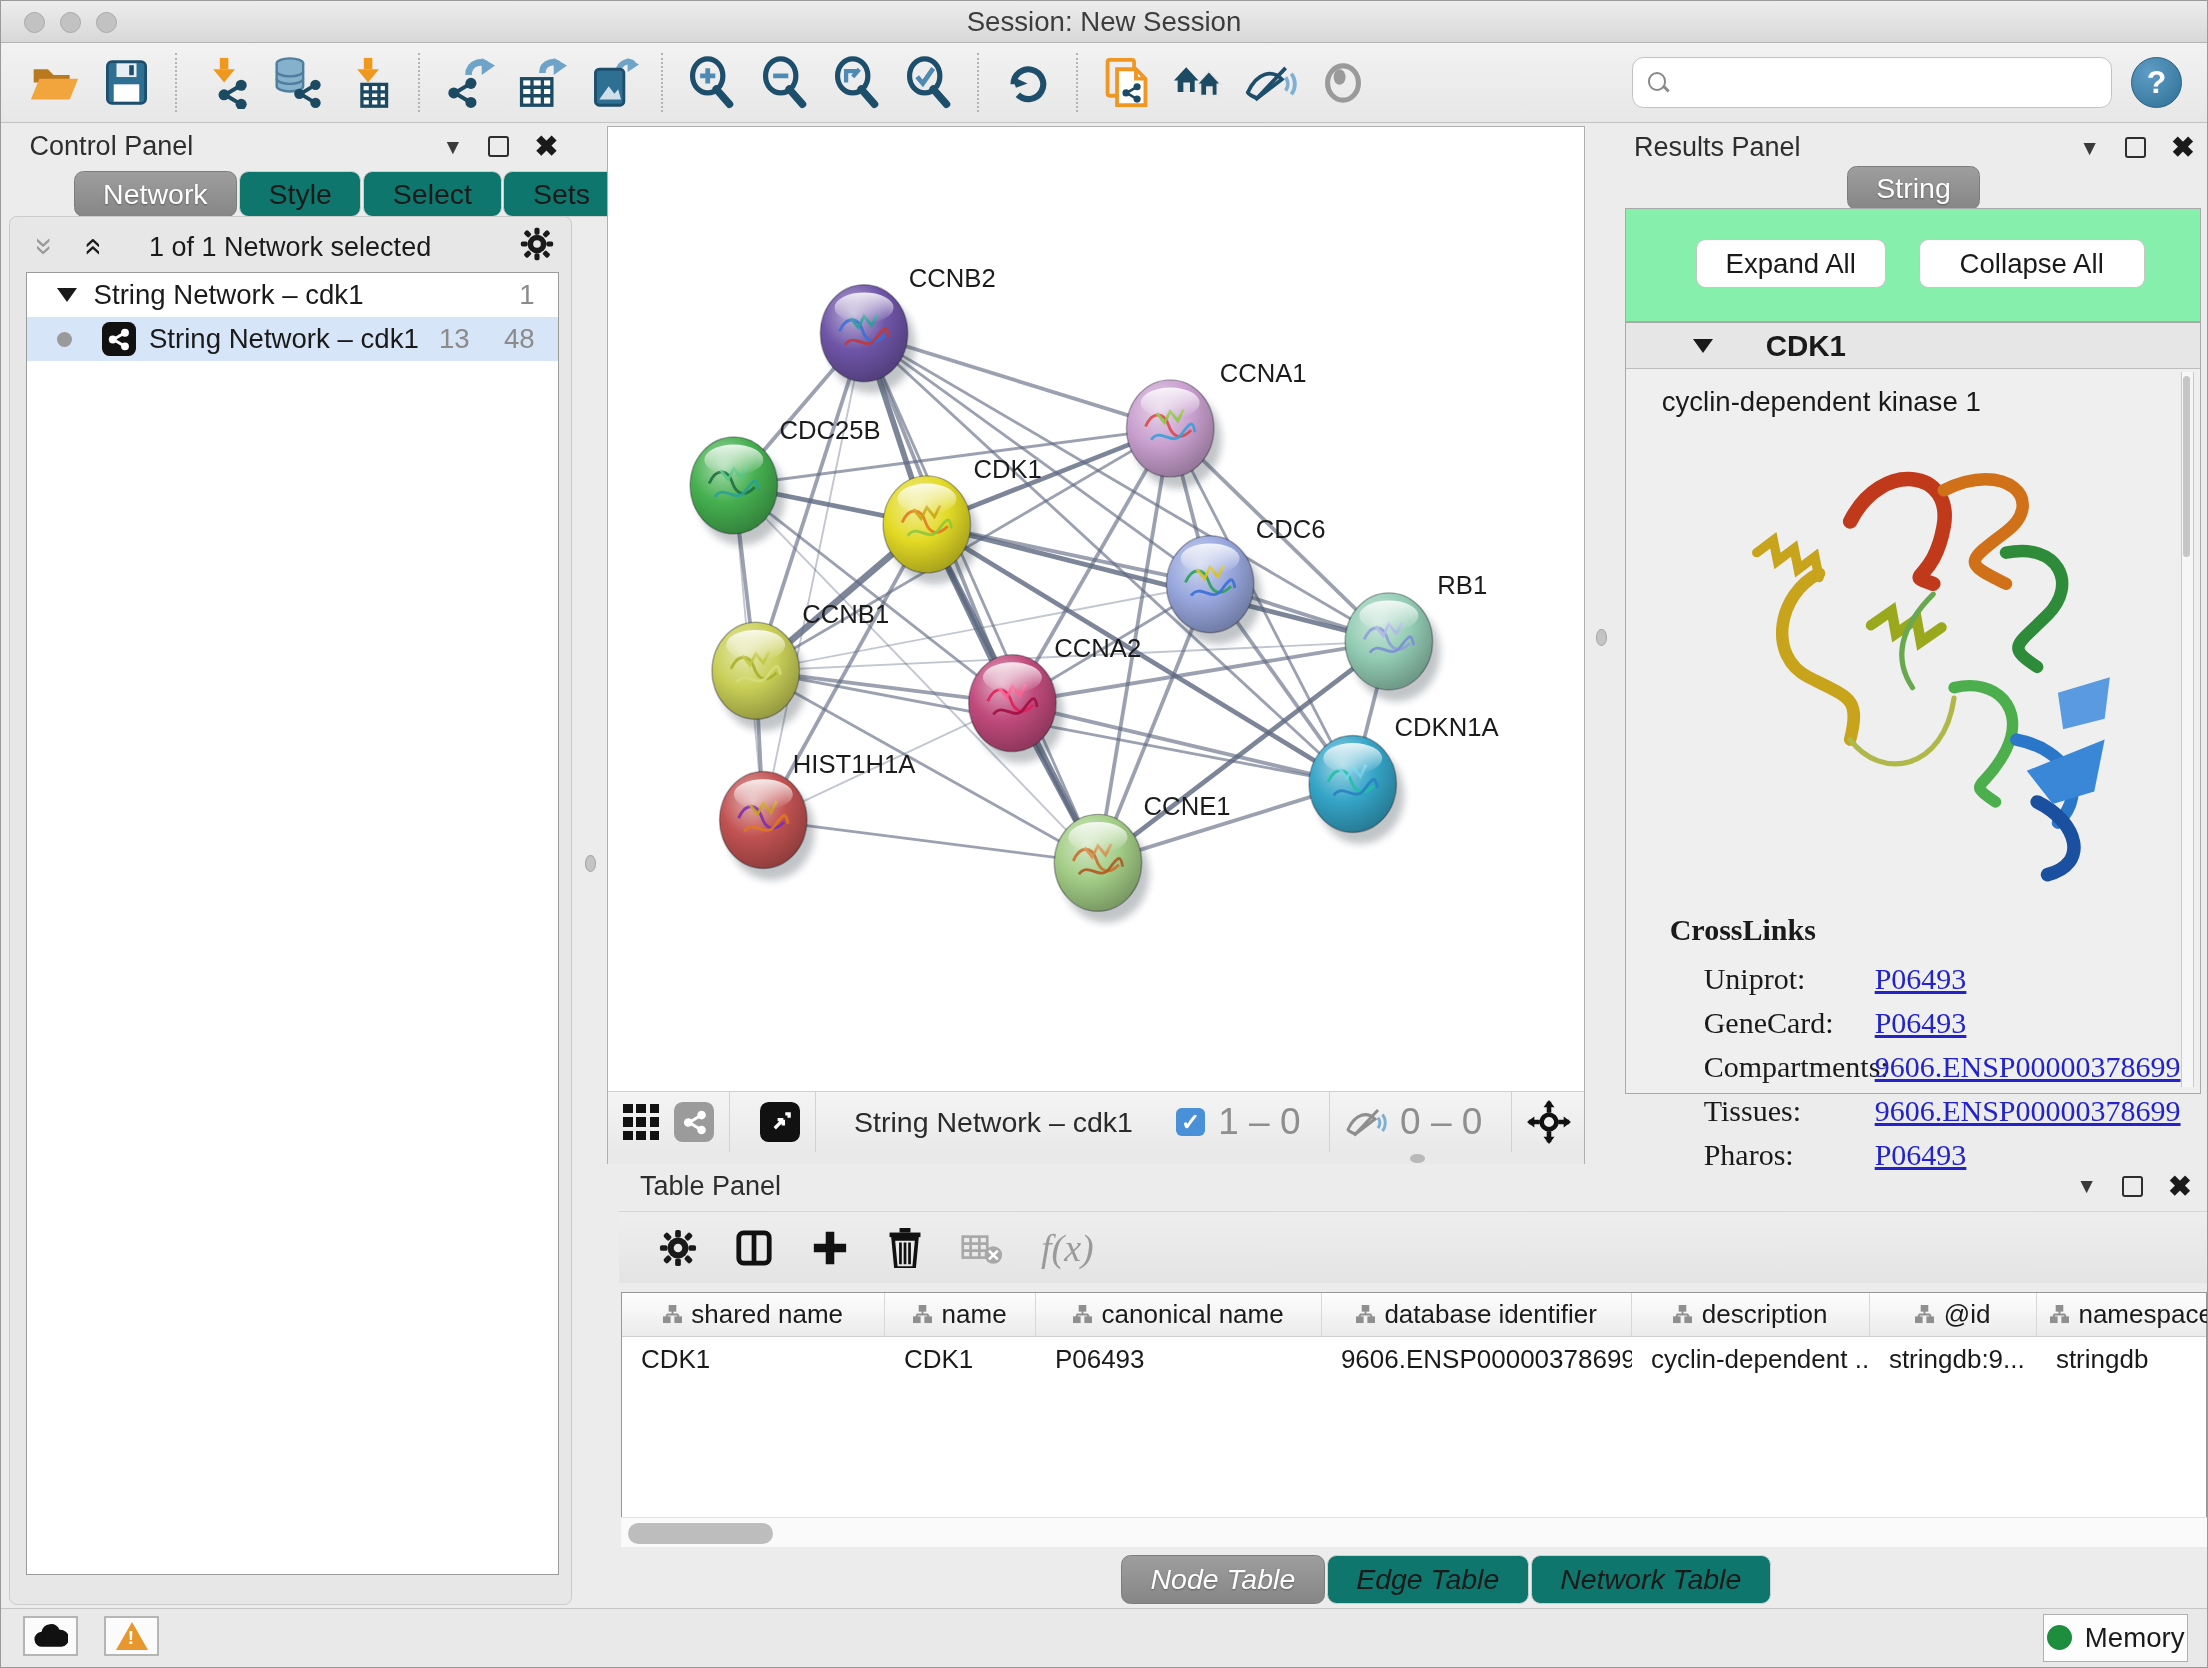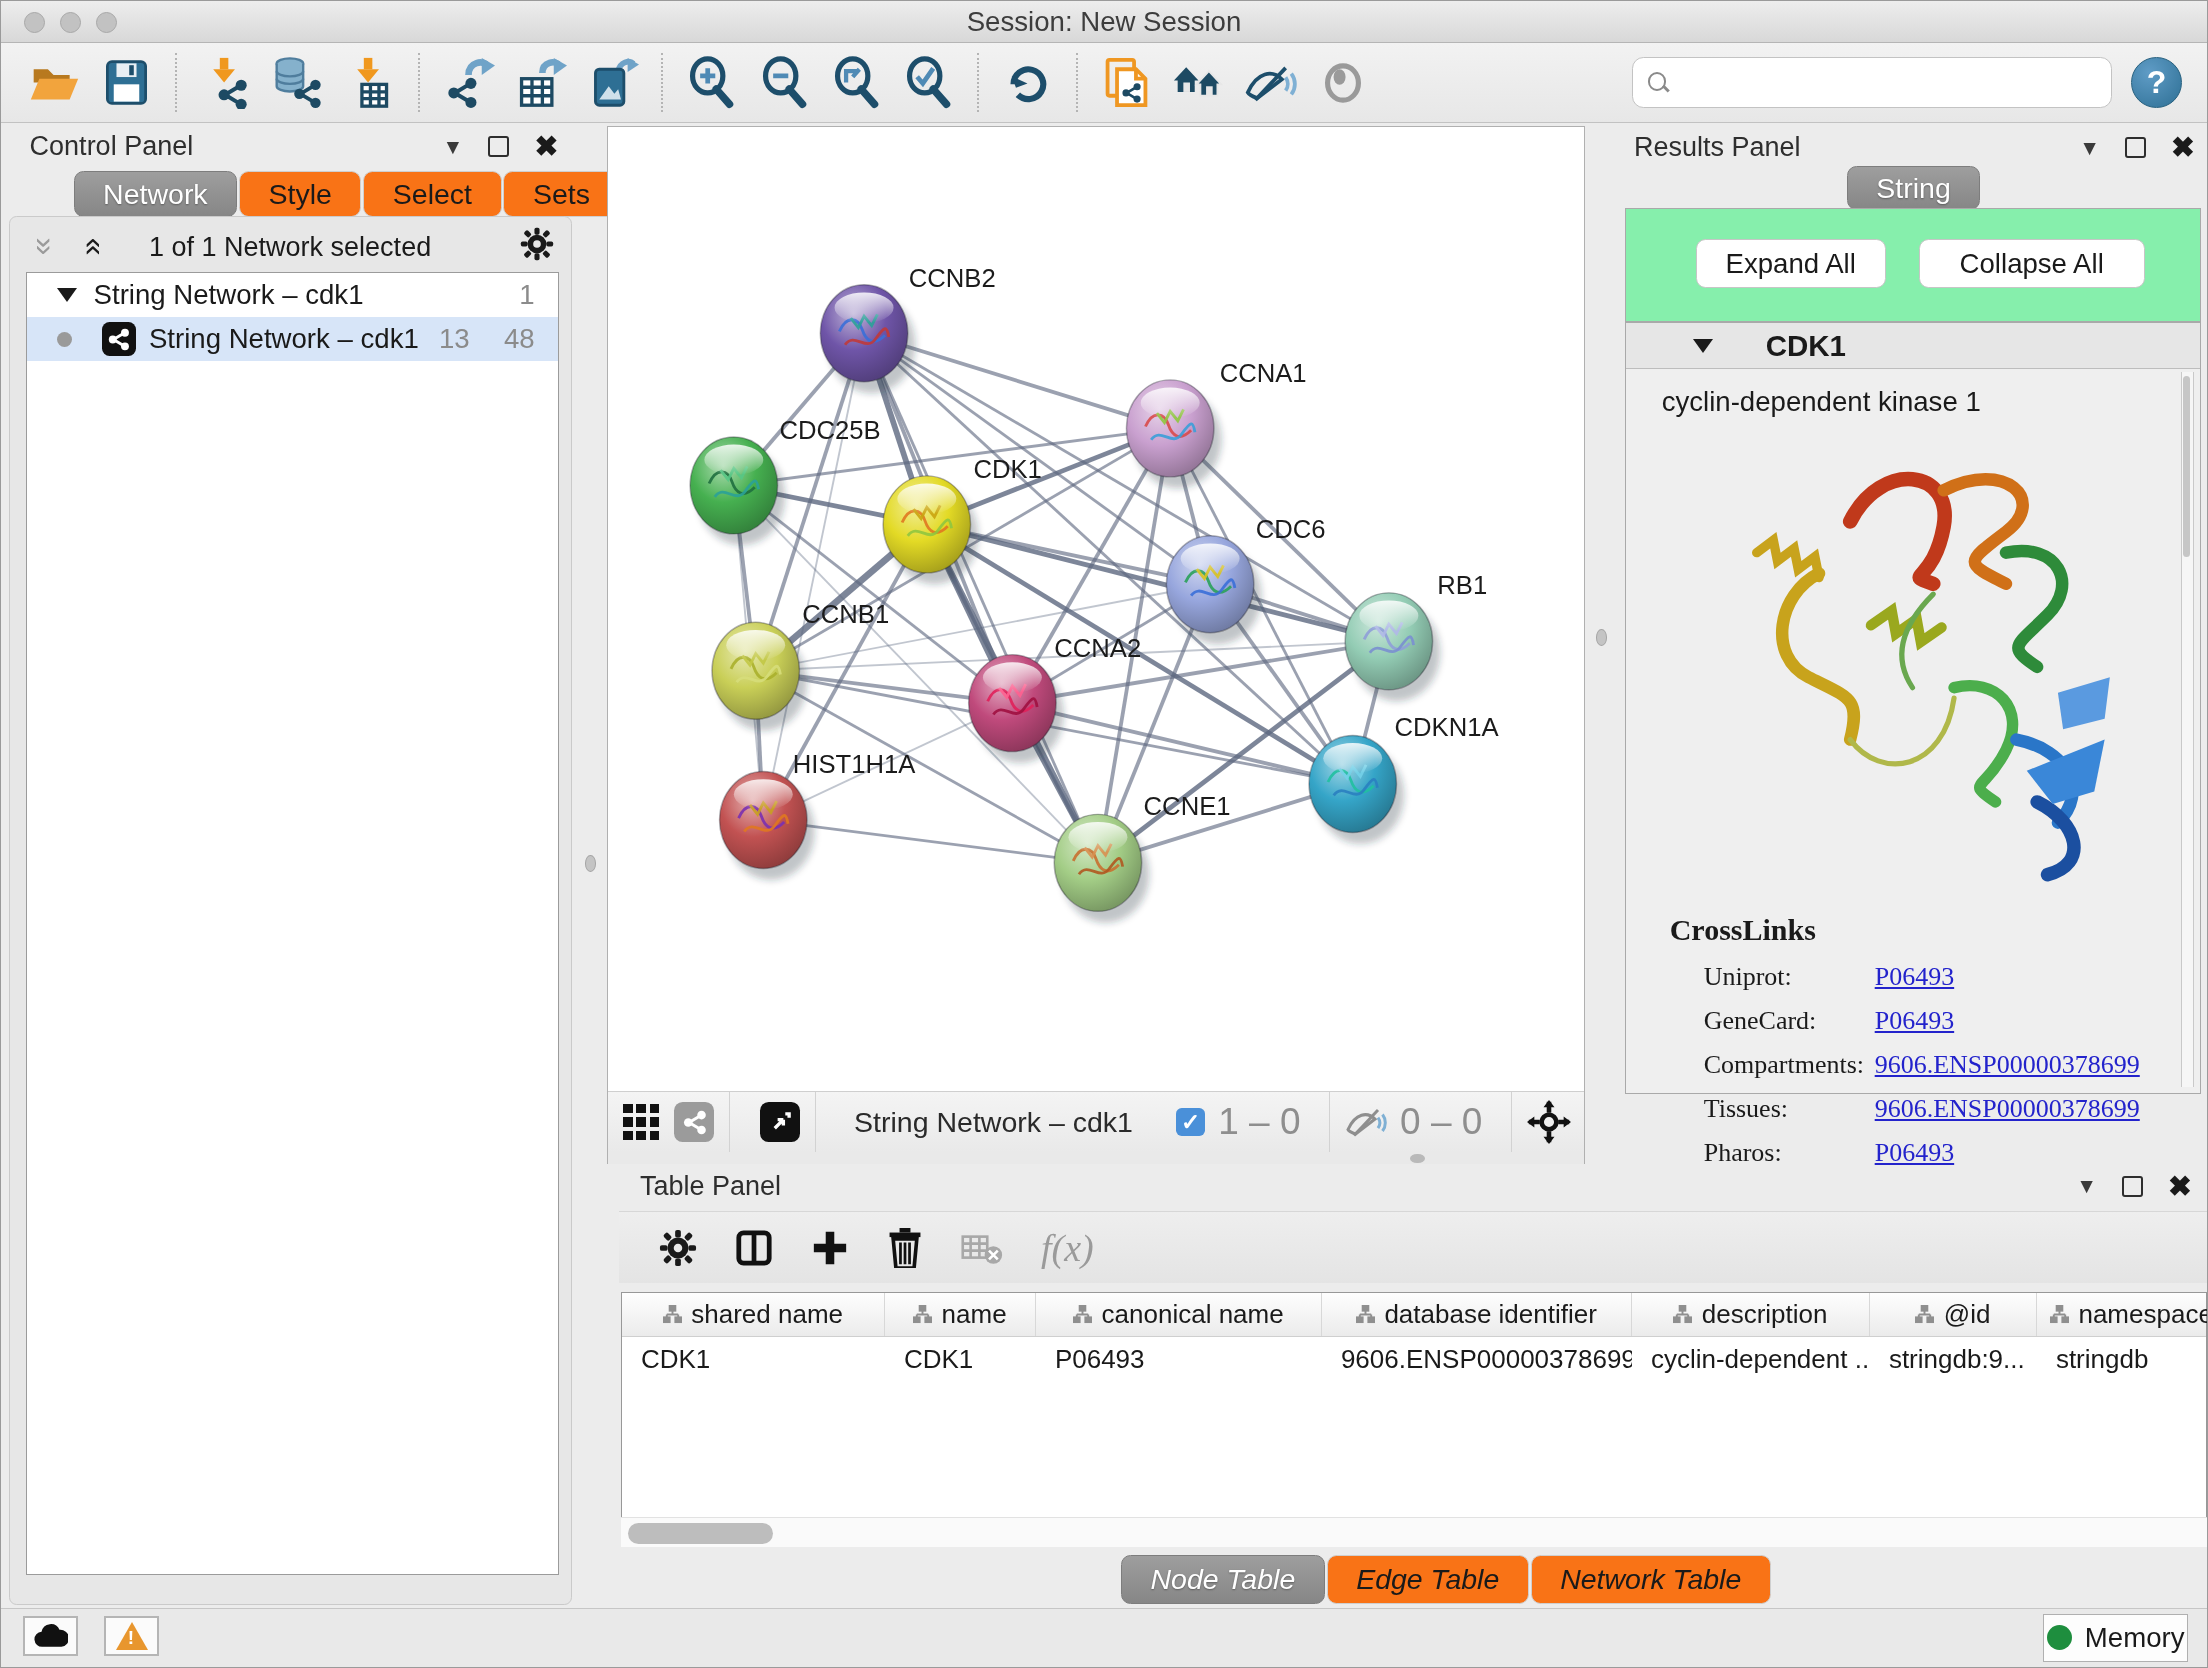--- a/index.html
+++ b/index.html
@@ -36,21 +36,21 @@
   
   #control-panel { position:absolute; left:7.6px; top:124px; width:563px; height:1480px; }
   .panel-title { font-size:27px; color:#2e2e2e; }
   .panel-head-icons { position:absolute; top:1.9px; display:flex; gap:25px; align-items:center; }
   .ph-collapse { color:#3a3a3a; font-size:21px; }
   .ph-float { width:21px; height:21px; border:2.9px solid #2e2e2e; border-radius:2.9px; }
   .ph-close { color:#1a1a1a; font-size:28.5px; font-weight:bold; line-height:21px; }
   #cp-title { position:absolute; left:21px; top:5.7px; }
   #cp-icons { right:13.3px; top:9.5px; }
   #cp-tabs { position:absolute; left:65px; top:46px; display:flex; }
-  .tab-btn { height:46px; padding:0 28.5px; font-size:28.5px; background:#f97316; color:#1a1a1a;
+  .tab-btn { height:46px; padding:0 28.5px; font-size:28.5px; background:#0f766e; color:#1a1a1a;
     border:1px solid #cfcfcf; border-radius:9.5px; display:flex; align-items:center; margin-right:1.9px; }
   .tab-btn.selected { background:linear-gradient(#9e9e9e,#868686); color:#fff; border-color:#7d7d7d;
     text-shadow:0 1px 1.9px rgba(0,0,0,.35); }
   #cp-body { position:absolute; left:0; top:91px; width:563px; height:1389px;
     background:#e7e7e7; border:1px solid #cacaca; border-radius:7.6px; }
   #cp-status { position:absolute; left:0; top:9.5px; width:100%; height:42px; }
   #chev-down, #chev-up { position:absolute; top:1.9px; font-size:32px; }
   #chev-down { left:27px; color:#9a9a9a; transform:rotate(90deg); }
   #chev-up { left:72px; color:#1a1a1a; transform:rotate(-90deg); }
   #cp-status-text { position:absolute; left:0; right:0; text-align:center; top:5.7px; font-size:27px; }
@@ -105,21 +105,21 @@
     background:#efefef; border:1.9px solid #a9a9a9; }
   #rp-entry-head { position:absolute; left:0; top:0; width:100%; height:46px; background:#e6e6e6;
     border-bottom:1.9px solid #bdbdbd; display:flex; align-items:center; }
   #rp-entry-head .tree-caret { margin-left:67px; margin-right:53px; }
   #rp-gene { font-size:29.5px; font-weight:bold; }
   #rp-desc { position:absolute; left:36px; top:63px; font-size:27.6px; }
   #protein-svg { position:absolute; left:63px; top:105px; }
   #crosslinks { position:absolute; left:0px; top:590px; width:100%;
     font-family:"Liberation Serif", serif; }
   #cl-title { font-size:30px; font-weight:bold; margin-left:44px; }
-  .cl-row { position:relative; height:44px; font-size:26px; }
+  .cl-row { position:relative; height:44px; font-size:30px; }
   .cl-label { position:absolute; left:78px; }
   .cl-value { position:absolute; left:249px; color:#2323cc; text-decoration:underline; }
   #rp-scroll { position:absolute; right:5.7px; top:49px; bottom:5.7px; width:13.3px;
     border-left:1.9px solid #c9c9c9; border-right:1.9px solid #c9c9c9; background:#f6f6f6; }
   #rp-thumb { position:absolute; left:1px; top:3.8px; width:7.6px; height:181px; background:#c6c6c6; border-radius:4.8px; }
 
   
   #table-panel { position:absolute; left:618px; top:1162px; width:1590px; height:445px; }
   #tp-title { position:absolute; left:21px; top:7.6px; }
   #tp-icons { right:17px; top:11.4px; }

